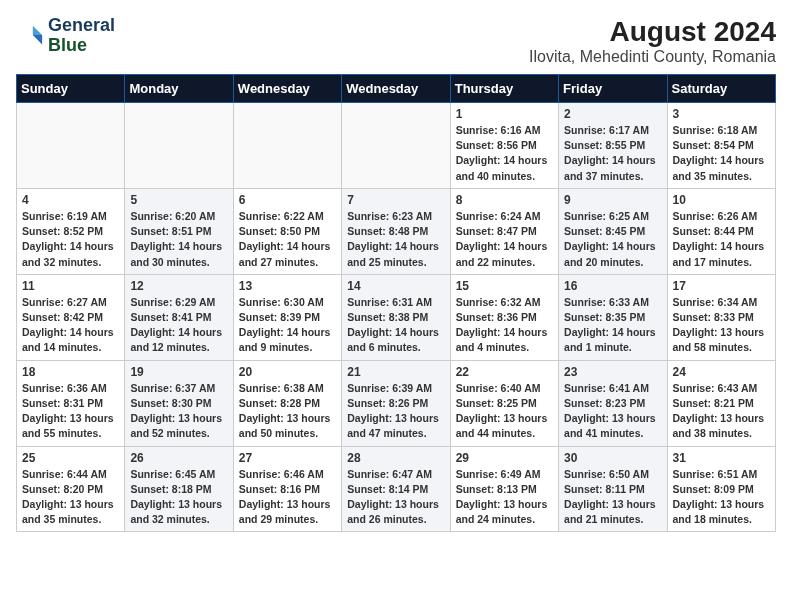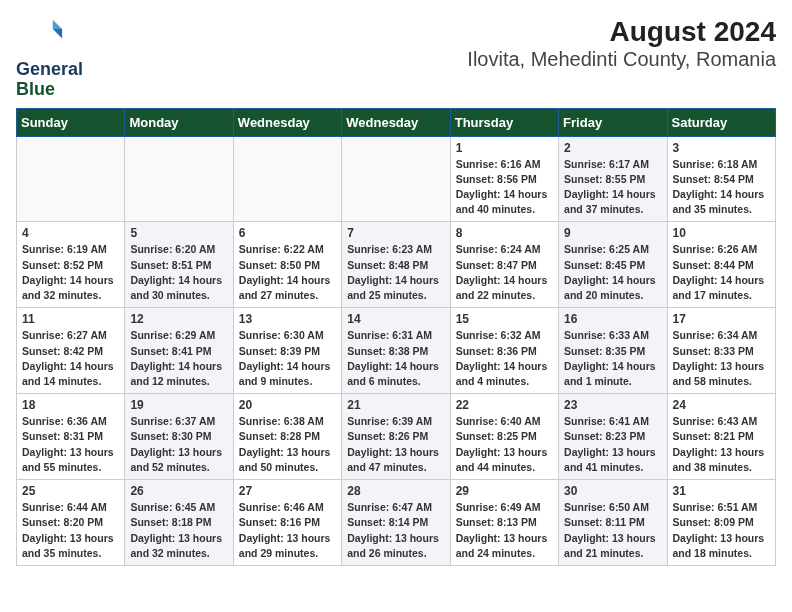--- a/index.html
+++ b/index.html
@@ -12,53 +12,52 @@
     }
     .header-area {
       display: flex;
       justify-content: space-between;
       align-items: flex-start;
       margin-bottom: 8px;
     }
     .logo {
       display: flex;
       align-items: center;
-      gap: 16px;
-      flex-direction: column;
+      gap: 4px;
     }
     .logo-text {
       font-size: 18px;
       font-weight: bold;
       color: #1a3a5c;
       line-height: 1.1;
     }
     .logo-icon {
       width: 28px;
       height: 28px;
     }
     .title-area {
       text-align: right;
     }
     .month-title {
       font-size: 28px;
       font-weight: bold;
       color: #222;
     }
     .location-title {
-      font-size: 20px;
+      font-size: 16px;
       color: #444;
       margin-left: 45px;
     }
     table {
       width: 100%;
       border-collapse: collapse;
       table-layout: fixed;
     }
     th {
-      background-color: #14532d;
+      background-color: #0f172a;
       color: #fff;
       padding: 6px 4px;
       font-size: 13px;
       text-align: left;
       border: 1px solid #1a5a9a;
     }
     td {
       border: 1px solid #ccc;
       vertical-align: top;
       padding: 4px 5px;

